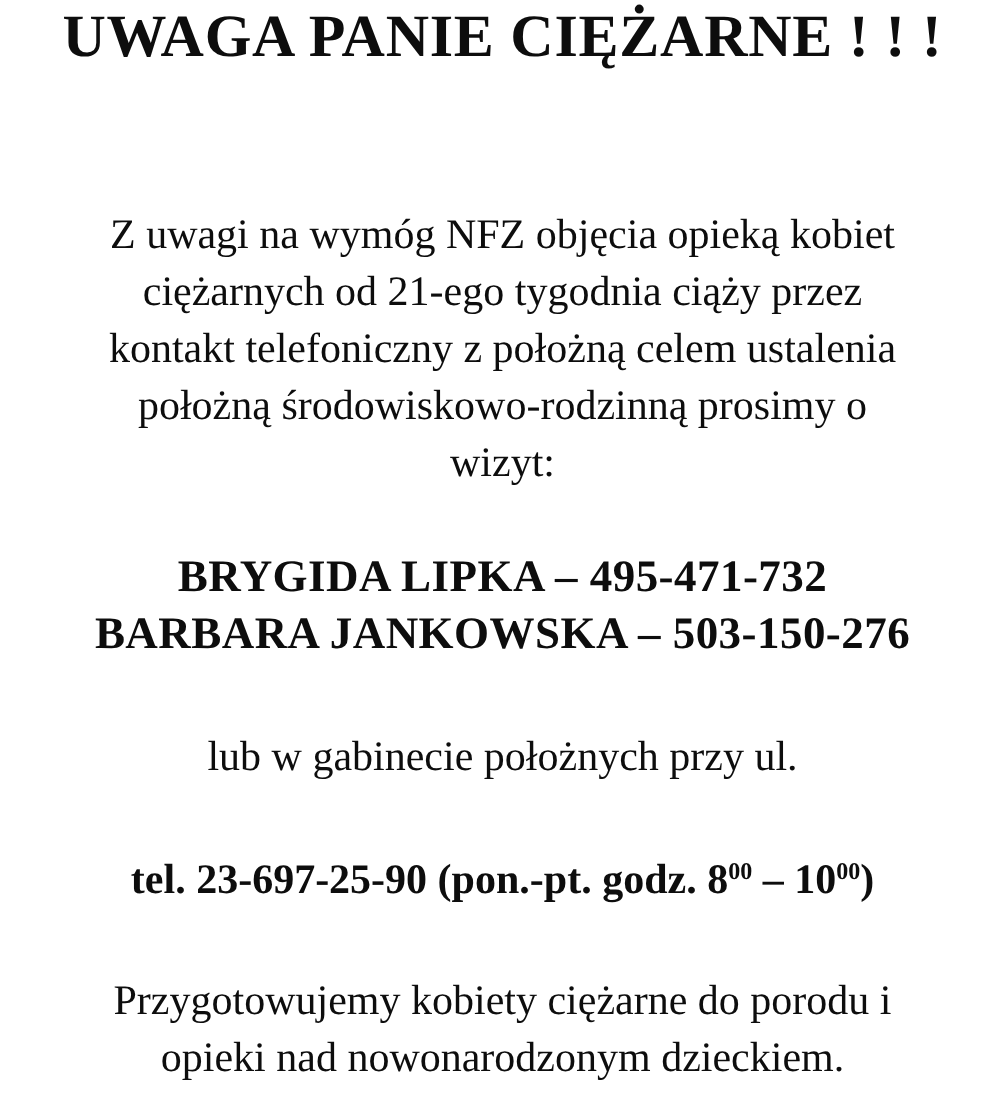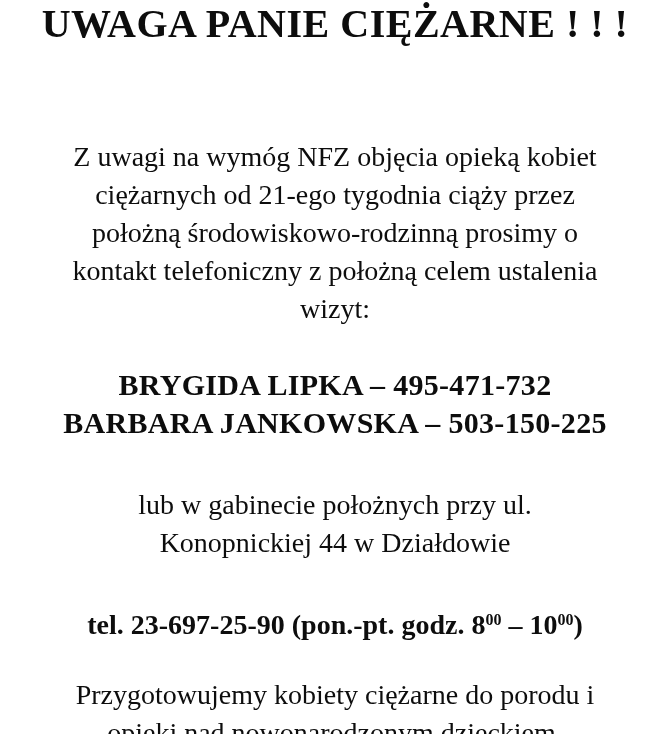--- a/index.html
+++ b/index.html
@@ -49,49 +49,48 @@
     line-height: 38px;
     font-weight: 700;
   }
   .tel sup {
     font-size: 16px;
     line-height: 0;
     vertical-align: 9px;
     font-weight: 700;
   }
   .footer {
-    margin-top: 32px;
+    margin-top: 43px;
     font-size: 28px;
     line-height: 38px;
   }
   .line { display: block; }
 </style>
 </head>
 <body>
 
 <div class="page">
 
   <h1 class="title">UWAGA PANIE CIĘŻARNE ! ! !</h1>
 
   <div class="intro">
     <span class="line">Z uwagi na wymóg NFZ objęcia opieką kobiet</span>
     <span class="line">ciężarnych od 21-ego tygodnia ciąży przez</span>
+    <span class="line">kontakt telefoniczny z położną celem ustalenia</span>
     <span class="line">położną środowiskowo-rodzinną prosimy o</span>
-    <span class="line">kontakt telefoniczny z położną celem ustalenia</span>
     <span class="line">wizyt:</span>
   </div>
 
   <div class="contacts">
     <span class="line">BRYGIDA LIPKA – 495-471-732</span>
-    <span class="line">BARBARA JANKOWSKA – 503-150-225</span>
+    <span class="line">BARBARA JANKOWSKA – 503-150-276</span>
   </div>
 
   <div class="office">
     <span class="line">lub w gabinecie położnych przy ul.</span>
-    <span class="line">Konopnickiej 44 w Działdowie</span>
   </div>
 
   <div class="tel"><span>tel. 23-697-25-90 (pon.-pt. godz. 8</span><sup>00</sup><span> – 10</span><sup>00</sup><span>)</span></div>
 
   <div class="footer">
     <span class="line">Przygotowujemy kobiety ciężarne do porodu i</span>
     <span class="line">opieki nad nowonarodzonym dzieckiem.</span>
   </div>
 
 </div>

